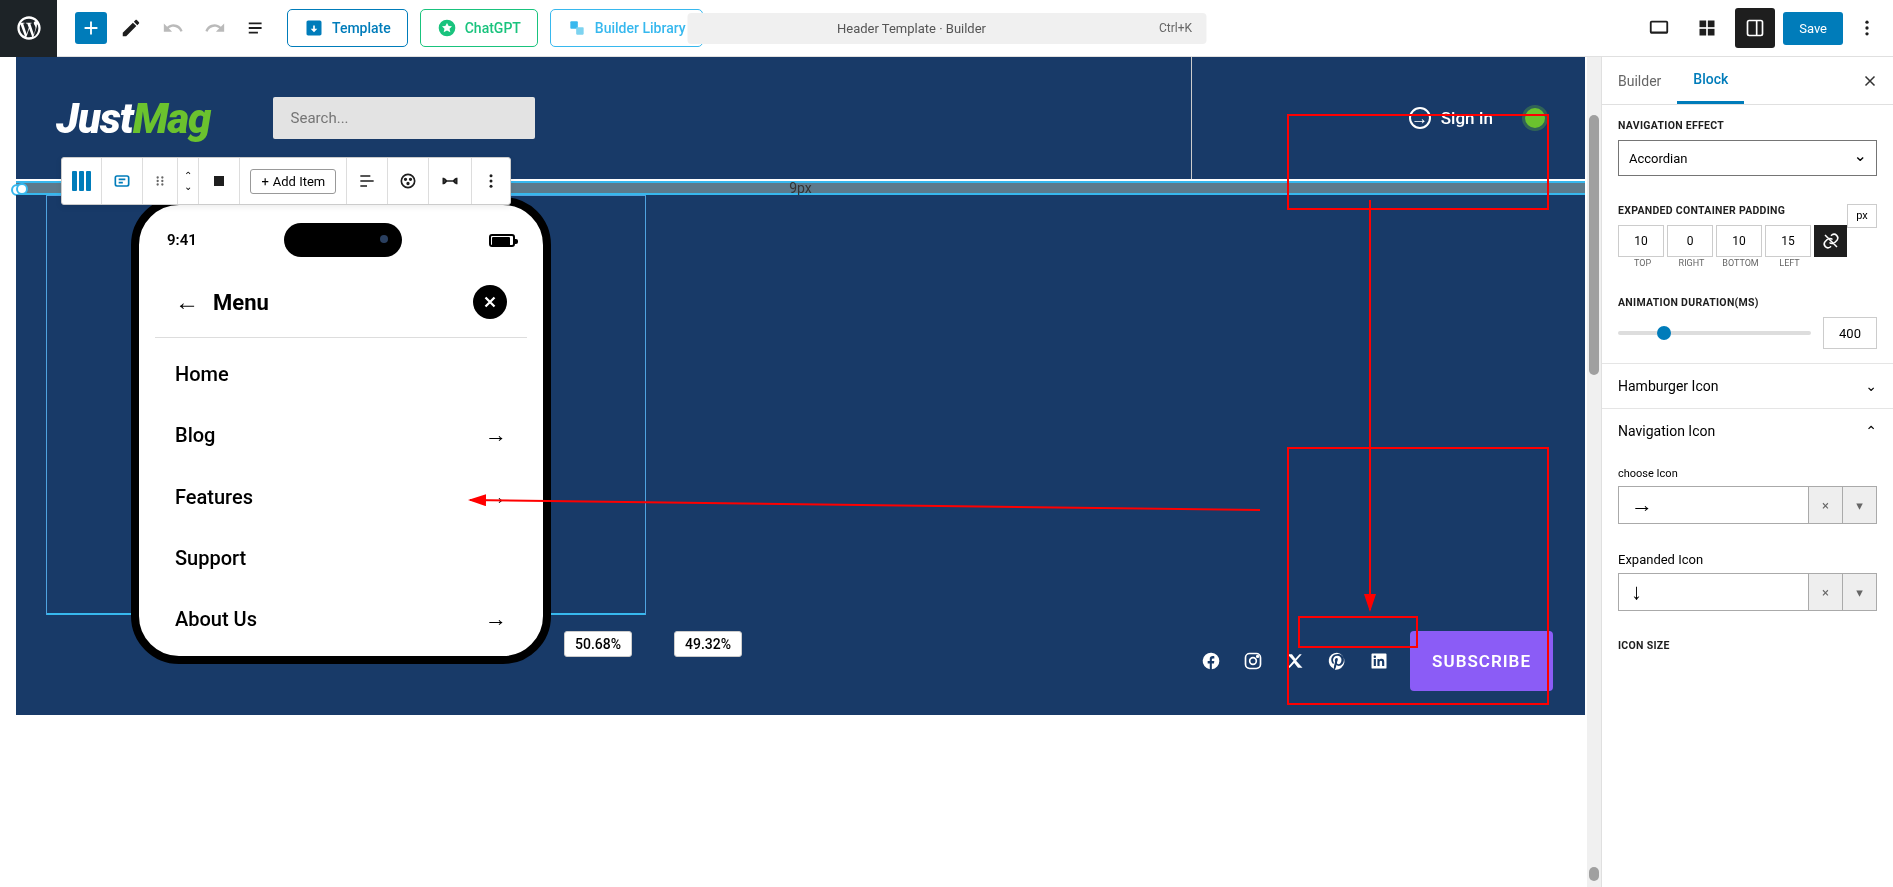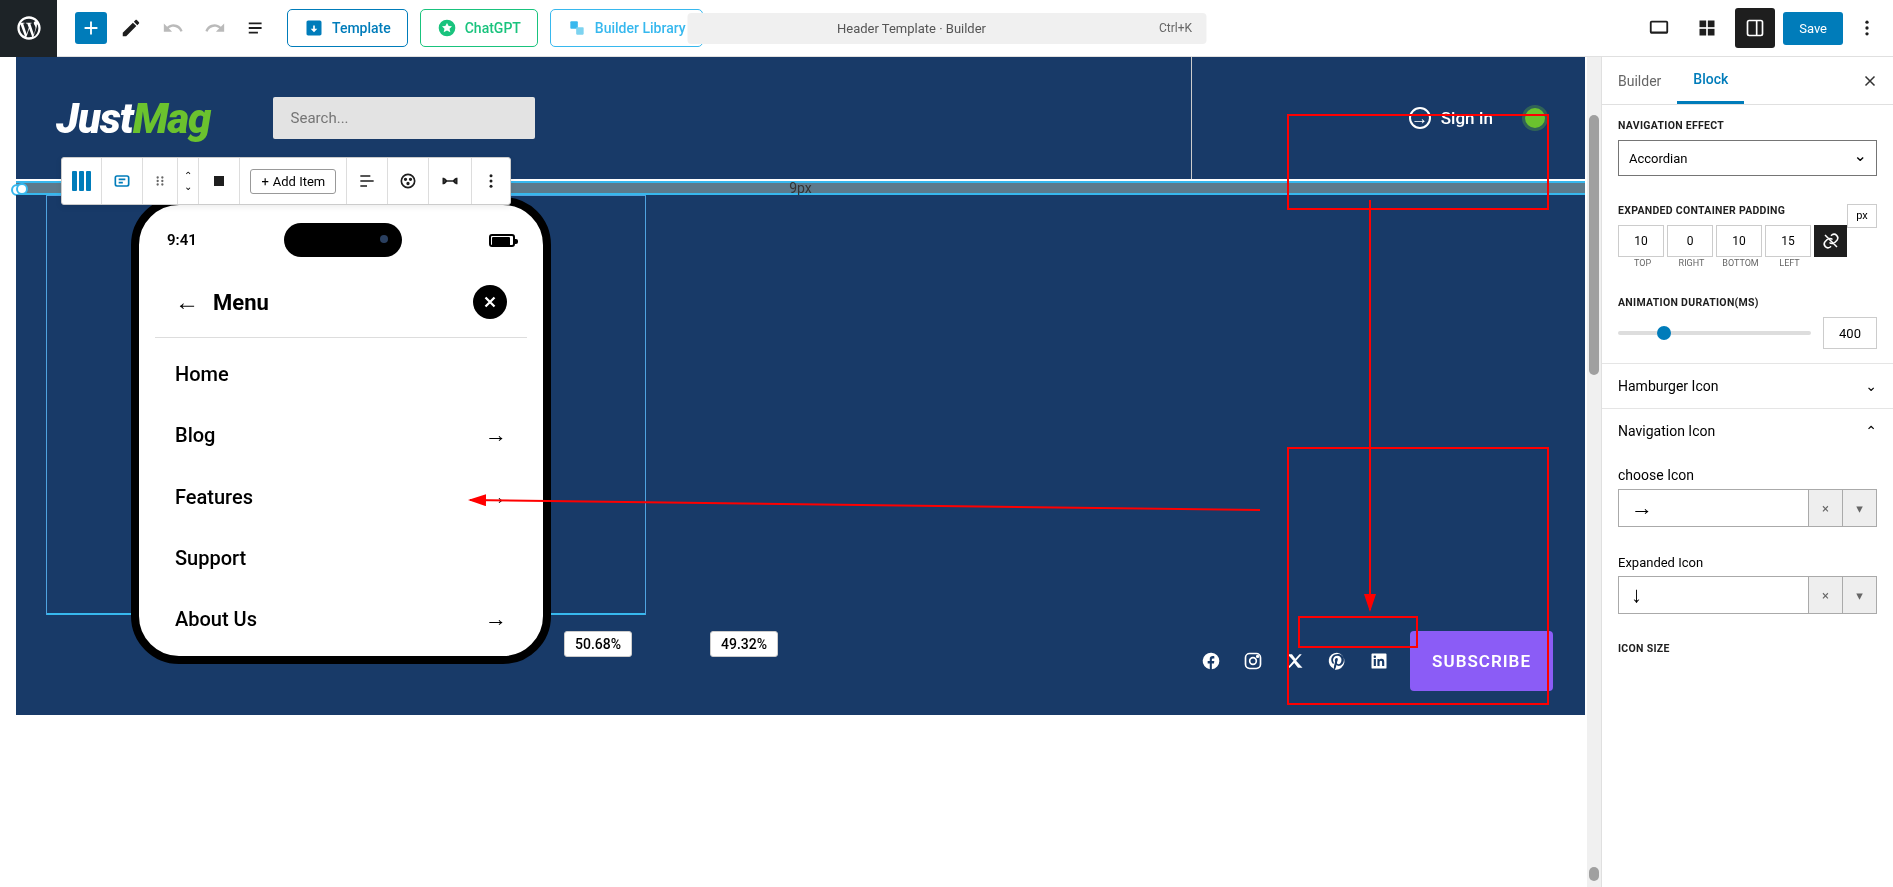--- a/index.html
+++ b/index.html
@@ -284,21 +284,21 @@
 
       <div class="spacer-bar">
         <span class="spacer-label">9px</span>
       </div>
 
       <div class="content-band">
         <div class="col-outline">
           <div class="plus-handle">+</div>
         </div>
         <div class="size-badge" style="top:436px;left:548px">50.68%</div>
-        <div class="size-badge" style="top:436px;left:694px">49.32%</div>
+        <div class="size-badge" style="top:436px;left:658px">49.32%</div>
 
         <span class="peek" style="top:298px;left:466px">team</span>
         <span class="peek" style="top:344px;left:461px">at our</span>
 
         <div class="phone">
           <div class="phone-top">
             <span style="font-weight:600;font-size:15px">9:41</span>
             <div class="notch"></div>
             <div class="batt"></div>
           </div>
@@ -430,21 +430,21 @@
         <span>Hamburger Icon</span>
         <span>⌄</span>
       </div>
 
       <div class="acc-row">
         <span>Navigation Icon</span>
         <span>⌃</span>
       </div>
 
       <div class="sb-sec">
-        <div style="font-size:14px;">choose Icon</div>
+        <div style="font-size:11px;">choose Icon</div>
         <div class="icon-pick">
           <div class="icon-pick-main">→</div>
           <div class="icon-pick-btn">×</div>
           <div class="icon-pick-btn">▾</div>
         </div>
       </div>
 
       <div class="sb-sec">
         <div style="font-size:13px;margin-bottom:4px">Expanded Icon</div>
         <div class="icon-pick">

